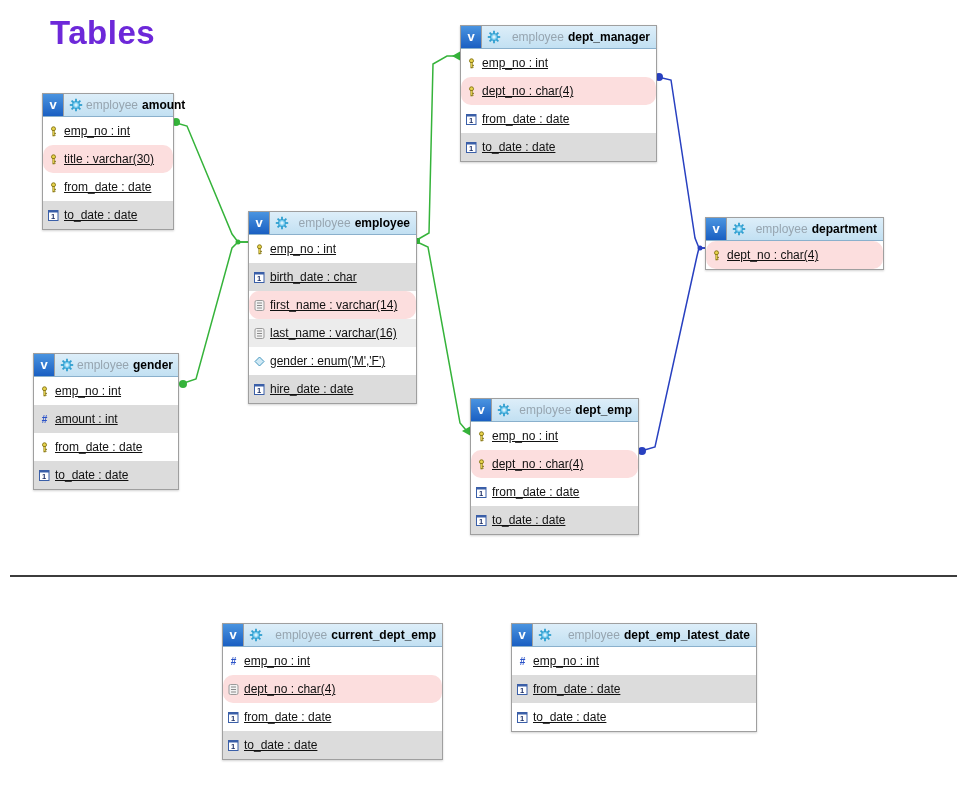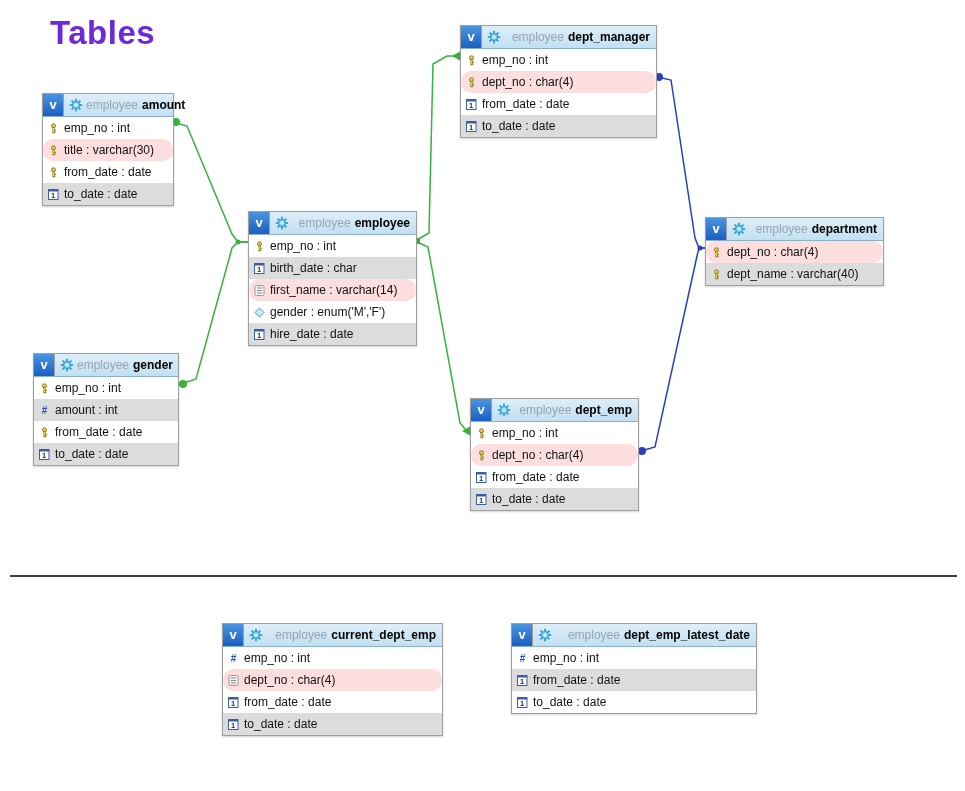--- a/index.html
+++ b/index.html
@@ -15,21 +15,21 @@
         box-shadow:0 1px 2px rgba(0,0,0,.18);font-size:12px;color:#111;}
   .hdr{height:22px;display:flex;align-items:center;
        background:linear-gradient(#ddeef9,#c2e0f2);border-bottom:1px solid #8ab0cc;}
   .vbtn{flex:0 0 20px;height:22px;line-height:22px;text-align:center;color:#fff;
         font-weight:bold;font-size:13px;background:linear-gradient(#4a94e0,#1a5fc2);
         border-right:1px solid #9f9f9f;cursor:pointer;}
   .gear{flex:0 0 16px;display:flex;align-items:center;justify-content:center;margin-left:4px;}
   .hdr-text{flex:1;text-align:right;white-space:nowrap;padding:0 6px 0 2px;}
   .schema{color:#97a5b0;}
   .tname{color:#000;font-weight:bold;margin-left:4px;}
-  .row{height:22px;display:flex;align-items:center;gap:5px;padding:0 5px 0 4px;white-space:nowrap;}
+  .row{height:28px;display:flex;align-items:center;gap:5px;padding:0 5px 0 4px;white-space:nowrap;text-decoration:underline;}
   .ficon{flex:0 0 12px;display:flex;align-items:center;justify-content:center;}
   .bg-white{background:#ffffff;}
   .bg-gray{background:#dcdcdc;}
   .bg-pink{background:#fcdede;border-radius:10px;}
   .bg-lightgray{background:#ececec;}
 </style>
 </head>
 <body>
 
 <div class="canvas">
@@ -156,291 +156,291 @@
           <span class="ficon">
             <svg width="11" height="11" viewBox="0 0 11 11">
               <rect x="1" y="0.5" width="9" height="10" rx="1.5" fill="#f2f2f2" stroke="#9a9a9a"></rect>
               <line x1="3" y1="3" x2="8" y2="3" stroke="#8a8a8a"></line>
               <line x1="3" y1="5.5" x2="8" y2="5.5" stroke="#8a8a8a"></line>
               <line x1="3" y1="8" x2="8" y2="8" stroke="#8a8a8a"></line>
             </svg>
           </span>
           <span>first_name : varchar(14)</span>
         </div>
-        <div class="row bg-white">
-          <span class="ficon">
-            <svg width="11" height="11" viewBox="0 0 11 11">
-              <polygon points="5.5,1 10,5.5 5.5,10 1,5.5" fill="#cfe9f5" stroke="#4898c0" stroke-width="1"></polygon>
-            </svg>
-          </span>
-          <span>gender : enum('M','F')</span>
-        </div>
-        <div class="row bg-gray">
-          <span class="ficon">
-            <svg width="11" height="11" viewBox="0 0 11 11">
-              <rect x="0.5" y="0.5" width="9.5" height="10" fill="#fff" stroke="#3a5fa8" stroke-width="1"></rect>
-              <rect x="0.5" y="0.5" width="9.5" height="2" fill="#3a5fa8"></rect>
-              <text x="5.2" y="9" font-size="7.5" font-weight="bold" text-anchor="middle" fill="#1d2f66" font-family="Liberation Sans, sans-serif">1</text>
-            </svg>
-          </span>
-          <span>hire_date : date</span>
-        </div>
-      </div>
-      <div class="card" style="left: 33px; top: 353px; width: 144px;">
-        <div class="hdr">
-          <span class="vbtn">v</span>
-          <span class="gear">
-            <svg width="14" height="14" viewBox="0 0 14 14">
-              <g stroke="#2f9fd0" stroke-width="1.8">
-                <line x1="7" y1="0.8" x2="7" y2="13.2"></line>
-                <line x1="0.8" y1="7" x2="13.2" y2="7"></line>
-                <line x1="2.6" y1="2.6" x2="11.4" y2="11.4"></line>
-                <line x1="11.4" y1="2.6" x2="2.6" y2="11.4"></line>
-              </g>
-              <circle cx="7" cy="7" r="3.6" fill="#7ccdf0" stroke="#2f9fd0"></circle>
-              <circle cx="7" cy="7" r="1.7" fill="#d9f1fb"></circle>
-            </svg>
-          </span>
-          <span class="hdr-text"><span class="schema">employee</span><span class="tname">gender</span></span>
-        </div>
-        <div class="row bg-white">
-          <span class="ficon">
-            <svg width="11" height="11" viewBox="0 0 11 11">
-              <circle cx="5.5" cy="2.8" r="2" fill="#e8d44c" stroke="#8a7a1a" stroke-width="1"></circle>
-              <rect x="4.8" y="4.4" width="1.5" height="5.6" fill="#e8d44c" stroke="#8a7a1a" stroke-width="0.6"></rect>
-              <rect x="6.2" y="6.8" width="1.8" height="1.1" fill="#8a7a1a"></rect>
-              <rect x="6.2" y="8.7" width="1.4" height="1" fill="#8a7a1a"></rect>
-            </svg>
-          </span>
-          <span>emp_no : int</span>
-        </div>
-        <div class="row bg-gray">
-          <span class="ficon">
-            <svg width="11" height="11" viewBox="0 0 11 11">
-              <text x="5.5" y="9" font-size="10" font-weight="bold" text-anchor="middle" fill="#2a52c8" font-family="Liberation Sans, sans-serif">#</text>
-            </svg>
-          </span>
-          <span>amount : int</span>
-        </div>
-        <div class="row bg-white">
-          <span class="ficon">
-            <svg width="11" height="11" viewBox="0 0 11 11">
-              <circle cx="5.5" cy="2.8" r="2" fill="#e8d44c" stroke="#8a7a1a" stroke-width="1"></circle>
-              <rect x="4.8" y="4.4" width="1.5" height="5.6" fill="#e8d44c" stroke="#8a7a1a" stroke-width="0.6"></rect>
-              <rect x="6.2" y="6.8" width="1.8" height="1.1" fill="#8a7a1a"></rect>
-              <rect x="6.2" y="8.7" width="1.4" height="1" fill="#8a7a1a"></rect>
-            </svg>
-          </span>
-          <span>from_date : date</span>
-        </div>
-        <div class="row bg-gray">
-          <span class="ficon">
-            <svg width="11" height="11" viewBox="0 0 11 11">
-              <rect x="0.5" y="0.5" width="9.5" height="10" fill="#fff" stroke="#3a5fa8" stroke-width="1"></rect>
-              <rect x="0.5" y="0.5" width="9.5" height="2" fill="#3a5fa8"></rect>
-              <text x="5.2" y="9" font-size="7.5" font-weight="bold" text-anchor="middle" fill="#1d2f66" font-family="Liberation Sans, sans-serif">1</text>
-            </svg>
-          </span>
-          <span>to_date : date</span>
-        </div>
-      </div>
-      <div class="card" style="left: 460px; top: 25px; width: 195px;">
-        <div class="hdr">
-          <span class="vbtn">v</span>
-          <span class="gear">
-            <svg width="14" height="14" viewBox="0 0 14 14">
-              <g stroke="#2f9fd0" stroke-width="1.8">
-                <line x1="7" y1="0.8" x2="7" y2="13.2"></line>
-                <line x1="0.8" y1="7" x2="13.2" y2="7"></line>
-                <line x1="2.6" y1="2.6" x2="11.4" y2="11.4"></line>
-                <line x1="11.4" y1="2.6" x2="2.6" y2="11.4"></line>
-              </g>
-              <circle cx="7" cy="7" r="3.6" fill="#7ccdf0" stroke="#2f9fd0"></circle>
-              <circle cx="7" cy="7" r="1.7" fill="#d9f1fb"></circle>
-            </svg>
-          </span>
-          <span class="hdr-text"><span class="schema">employee</span><span class="tname">dept_manager</span></span>
-        </div>
-        <div class="row bg-white">
-          <span class="ficon">
-            <svg width="11" height="11" viewBox="0 0 11 11">
-              <circle cx="5.5" cy="2.8" r="2" fill="#e8d44c" stroke="#8a7a1a" stroke-width="1"></circle>
-              <rect x="4.8" y="4.4" width="1.5" height="5.6" fill="#e8d44c" stroke="#8a7a1a" stroke-width="0.6"></rect>
-              <rect x="6.2" y="6.8" width="1.8" height="1.1" fill="#8a7a1a"></rect>
-              <rect x="6.2" y="8.7" width="1.4" height="1" fill="#8a7a1a"></rect>
-            </svg>
-          </span>
-          <span>emp_no : int</span>
-        </div>
-        <div class="row bg-pink">
-          <span class="ficon">
-            <svg width="11" height="11" viewBox="0 0 11 11">
-              <circle cx="5.5" cy="2.8" r="2" fill="#e8d44c" stroke="#8a7a1a" stroke-width="1"></circle>
-              <rect x="4.8" y="4.4" width="1.5" height="5.6" fill="#e8d44c" stroke="#8a7a1a" stroke-width="0.6"></rect>
-              <rect x="6.2" y="6.8" width="1.8" height="1.1" fill="#8a7a1a"></rect>
-              <rect x="6.2" y="8.7" width="1.4" height="1" fill="#8a7a1a"></rect>
-            </svg>
-          </span>
-          <span>dept_no : char(4)</span>
-        </div>
-        <div class="row bg-white">
-          <span class="ficon">
-            <svg width="11" height="11" viewBox="0 0 11 11">
-              <rect x="0.5" y="0.5" width="9.5" height="10" fill="#fff" stroke="#3a5fa8" stroke-width="1"></rect>
-              <rect x="0.5" y="0.5" width="9.5" height="2" fill="#3a5fa8"></rect>
-              <text x="5.2" y="9" font-size="7.5" font-weight="bold" text-anchor="middle" fill="#1d2f66" font-family="Liberation Sans, sans-serif">1</text>
-            </svg>
-          </span>
-          <span>from_date : date</span>
-        </div>
-        <div class="row bg-gray">
-          <span class="ficon">
-            <svg width="11" height="11" viewBox="0 0 11 11">
-              <rect x="0.5" y="0.5" width="9.5" height="10" fill="#fff" stroke="#3a5fa8" stroke-width="1"></rect>
-              <rect x="0.5" y="0.5" width="9.5" height="2" fill="#3a5fa8"></rect>
-              <text x="5.2" y="9" font-size="7.5" font-weight="bold" text-anchor="middle" fill="#1d2f66" font-family="Liberation Sans, sans-serif">1</text>
-            </svg>
-          </span>
-          <span>to_date : date</span>
-        </div>
-      </div>
-      <div class="card" style="left: 470px; top: 398px; width: 167px;">
-        <div class="hdr">
-          <span class="vbtn">v</span>
-          <span class="gear">
-            <svg width="14" height="14" viewBox="0 0 14 14">
-              <g stroke="#2f9fd0" stroke-width="1.8">
-                <line x1="7" y1="0.8" x2="7" y2="13.2"></line>
-                <line x1="0.8" y1="7" x2="13.2" y2="7"></line>
-                <line x1="2.6" y1="2.6" x2="11.4" y2="11.4"></line>
-                <line x1="11.4" y1="2.6" x2="2.6" y2="11.4"></line>
-              </g>
-              <circle cx="7" cy="7" r="3.6" fill="#7ccdf0" stroke="#2f9fd0"></circle>
-              <circle cx="7" cy="7" r="1.7" fill="#d9f1fb"></circle>
-            </svg>
-          </span>
-          <span class="hdr-text"><span class="schema">employee</span><span class="tname">dept_emp</span></span>
-        </div>
-        <div class="row bg-white">
-          <span class="ficon">
-            <svg width="11" height="11" viewBox="0 0 11 11">
-              <circle cx="5.5" cy="2.8" r="2" fill="#e8d44c" stroke="#8a7a1a" stroke-width="1"></circle>
-              <rect x="4.8" y="4.4" width="1.5" height="5.6" fill="#e8d44c" stroke="#8a7a1a" stroke-width="0.6"></rect>
-              <rect x="6.2" y="6.8" width="1.8" height="1.1" fill="#8a7a1a"></rect>
-              <rect x="6.2" y="8.7" width="1.4" height="1" fill="#8a7a1a"></rect>
-            </svg>
-          </span>
-          <span>emp_no : int</span>
-        </div>
-        <div class="row bg-pink">
-          <span class="ficon">
-            <svg width="11" height="11" viewBox="0 0 11 11">
-              <circle cx="5.5" cy="2.8" r="2" fill="#e8d44c" stroke="#8a7a1a" stroke-width="1"></circle>
-              <rect x="4.8" y="4.4" width="1.5" height="5.6" fill="#e8d44c" stroke="#8a7a1a" stroke-width="0.6"></rect>
-              <rect x="6.2" y="6.8" width="1.8" height="1.1" fill="#8a7a1a"></rect>
-              <rect x="6.2" y="8.7" width="1.4" height="1" fill="#8a7a1a"></rect>
-            </svg>
-          </span>
-          <span>dept_no : char(4)</span>
-        </div>
-        <div class="row bg-white">
-          <span class="ficon">
-            <svg width="11" height="11" viewBox="0 0 11 11">
-              <rect x="0.5" y="0.5" width="9.5" height="10" fill="#fff" stroke="#3a5fa8" stroke-width="1"></rect>
-              <rect x="0.5" y="0.5" width="9.5" height="2" fill="#3a5fa8"></rect>
-              <text x="5.2" y="9" font-size="7.5" font-weight="bold" text-anchor="middle" fill="#1d2f66" font-family="Liberation Sans, sans-serif">1</text>
-            </svg>
-          </span>
-          <span>from_date : date</span>
-        </div>
-        <div class="row bg-gray">
-          <span class="ficon">
-            <svg width="11" height="11" viewBox="0 0 11 11">
-              <rect x="0.5" y="0.5" width="9.5" height="10" fill="#fff" stroke="#3a5fa8" stroke-width="1"></rect>
-              <rect x="0.5" y="0.5" width="9.5" height="2" fill="#3a5fa8"></rect>
-              <text x="5.2" y="9" font-size="7.5" font-weight="bold" text-anchor="middle" fill="#1d2f66" font-family="Liberation Sans, sans-serif">1</text>
-            </svg>
-          </span>
-          <span>to_date : date</span>
-        </div>
-      </div>
-      <div class="card" style="left: 705px; top: 217px; width: 177px;">
-        <div class="hdr">
-          <span class="vbtn">v</span>
-          <span class="gear">
-            <svg width="14" height="14" viewBox="0 0 14 14">
-              <g stroke="#2f9fd0" stroke-width="1.8">
-                <line x1="7" y1="0.8" x2="7" y2="13.2"></line>
-                <line x1="0.8" y1="7" x2="13.2" y2="7"></line>
-                <line x1="2.6" y1="2.6" x2="11.4" y2="11.4"></line>
-                <line x1="11.4" y1="2.6" x2="2.6" y2="11.4"></line>
-              </g>
-              <circle cx="7" cy="7" r="3.6" fill="#7ccdf0" stroke="#2f9fd0"></circle>
-              <circle cx="7" cy="7" r="1.7" fill="#d9f1fb"></circle>
-            </svg>
-          </span>
-          <span class="hdr-text"><span class="schema">employee</span><span class="tname">department</span></span>
-        </div>
-        <div class="row bg-pink">
-          <span class="ficon">
-            <svg width="11" height="11" viewBox="0 0 11 11">
-              <circle cx="5.5" cy="2.8" r="2" fill="#e8d44c" stroke="#8a7a1a" stroke-width="1"></circle>
-              <rect x="4.8" y="4.4" width="1.5" height="5.6" fill="#e8d44c" stroke="#8a7a1a" stroke-width="0.6"></rect>
-              <rect x="6.2" y="6.8" width="1.8" height="1.1" fill="#8a7a1a"></rect>
-              <rect x="6.2" y="8.7" width="1.4" height="1" fill="#8a7a1a"></rect>
-            </svg>
-          </span>
-          <span>dept_no : char(4)</span>
-        </div>
-        <div class="row bg-gray">
-          <span class="ficon">
-            <svg width="11" height="11" viewBox="0 0 11 11">
-              <circle cx="5.5" cy="2.8" r="2" fill="#e8d44c" stroke="#8a7a1a" stroke-width="1"></circle>
-              <rect x="4.8" y="4.4" width="1.5" height="5.6" fill="#e8d44c" stroke="#8a7a1a" stroke-width="0.6"></rect>
-              <rect x="6.2" y="6.8" width="1.8" height="1.1" fill="#8a7a1a"></rect>
-              <rect x="6.2" y="8.7" width="1.4" height="1" fill="#8a7a1a"></rect>
-            </svg>
-          </span>
-          <span>dept_name : varchar(40)</span>
-        </div>
-      </div>
-      <div class="card" style="left: 222px; top: 623px; width: 219px;">
-        <div class="hdr">
-          <span class="vbtn">v</span>
-          <span class="gear">
-            <svg width="14" height="14" viewBox="0 0 14 14">
-              <g stroke="#2f9fd0" stroke-width="1.8">
-                <line x1="7" y1="0.8" x2="7" y2="13.2"></line>
-                <line x1="0.8" y1="7" x2="13.2" y2="7"></line>
-                <line x1="2.6" y1="2.6" x2="11.4" y2="11.4"></line>
-                <line x1="11.4" y1="2.6" x2="2.6" y2="11.4"></line>
-              </g>
-              <circle cx="7" cy="7" r="3.6" fill="#7ccdf0" stroke="#2f9fd0"></circle>
-              <circle cx="7" cy="7" r="1.7" fill="#d9f1fb"></circle>
-            </svg>
-          </span>
-          <span class="hdr-text"><span class="schema">employee</span><span class="tname">current_dept_emp</span></span>
-        </div>
-        <div class="row bg-white">
-          <span class="ficon">
-            <svg width="11" height="11" viewBox="0 0 11 11">
-              <text x="5.5" y="9" font-size="10" font-weight="bold" text-anchor="middle" fill="#2a52c8" font-family="Liberation Sans, sans-serif">#</text>
-            </svg>
-          </span>
-          <span>emp_no : int</span>
-        </div>
-        <div class="row bg-pink">
+        <div class="row bg-lightgray">
           <span class="ficon">
             <svg width="11" height="11" viewBox="0 0 11 11">
               <rect x="1" y="0.5" width="9" height="10" rx="1.5" fill="#f2f2f2" stroke="#9a9a9a"></rect>
               <line x1="3" y1="3" x2="8" y2="3" stroke="#8a8a8a"></line>
               <line x1="3" y1="5.5" x2="8" y2="5.5" stroke="#8a8a8a"></line>
               <line x1="3" y1="8" x2="8" y2="8" stroke="#8a8a8a"></line>
             </svg>
           </span>
+          <span>last_name : varchar(16)</span>
+        </div>
+        <div class="row bg-white">
+          <span class="ficon">
+            <svg width="11" height="11" viewBox="0 0 11 11">
+              <polygon points="5.5,1 10,5.5 5.5,10 1,5.5" fill="#cfe9f5" stroke="#4898c0" stroke-width="1"></polygon>
+            </svg>
+          </span>
+          <span>gender : enum('M','F')</span>
+        </div>
+        <div class="row bg-gray">
+          <span class="ficon">
+            <svg width="11" height="11" viewBox="0 0 11 11">
+              <rect x="0.5" y="0.5" width="9.5" height="10" fill="#fff" stroke="#3a5fa8" stroke-width="1"></rect>
+              <rect x="0.5" y="0.5" width="9.5" height="2" fill="#3a5fa8"></rect>
+              <text x="5.2" y="9" font-size="7.5" font-weight="bold" text-anchor="middle" fill="#1d2f66" font-family="Liberation Sans, sans-serif">1</text>
+            </svg>
+          </span>
+          <span>hire_date : date</span>
+        </div>
+      </div>
+      <div class="card" style="left: 33px; top: 353px; width: 144px;">
+        <div class="hdr">
+          <span class="vbtn">v</span>
+          <span class="gear">
+            <svg width="14" height="14" viewBox="0 0 14 14">
+              <g stroke="#2f9fd0" stroke-width="1.8">
+                <line x1="7" y1="0.8" x2="7" y2="13.2"></line>
+                <line x1="0.8" y1="7" x2="13.2" y2="7"></line>
+                <line x1="2.6" y1="2.6" x2="11.4" y2="11.4"></line>
+                <line x1="11.4" y1="2.6" x2="2.6" y2="11.4"></line>
+              </g>
+              <circle cx="7" cy="7" r="3.6" fill="#7ccdf0" stroke="#2f9fd0"></circle>
+              <circle cx="7" cy="7" r="1.7" fill="#d9f1fb"></circle>
+            </svg>
+          </span>
+          <span class="hdr-text"><span class="schema">employee</span><span class="tname">gender</span></span>
+        </div>
+        <div class="row bg-white">
+          <span class="ficon">
+            <svg width="11" height="11" viewBox="0 0 11 11">
+              <circle cx="5.5" cy="2.8" r="2" fill="#e8d44c" stroke="#8a7a1a" stroke-width="1"></circle>
+              <rect x="4.8" y="4.4" width="1.5" height="5.6" fill="#e8d44c" stroke="#8a7a1a" stroke-width="0.6"></rect>
+              <rect x="6.2" y="6.8" width="1.8" height="1.1" fill="#8a7a1a"></rect>
+              <rect x="6.2" y="8.7" width="1.4" height="1" fill="#8a7a1a"></rect>
+            </svg>
+          </span>
+          <span>emp_no : int</span>
+        </div>
+        <div class="row bg-gray">
+          <span class="ficon">
+            <svg width="11" height="11" viewBox="0 0 11 11">
+              <text x="5.5" y="9" font-size="10" font-weight="bold" text-anchor="middle" fill="#2a52c8" font-family="Liberation Sans, sans-serif">#</text>
+            </svg>
+          </span>
+          <span>amount : int</span>
+        </div>
+        <div class="row bg-white">
+          <span class="ficon">
+            <svg width="11" height="11" viewBox="0 0 11 11">
+              <circle cx="5.5" cy="2.8" r="2" fill="#e8d44c" stroke="#8a7a1a" stroke-width="1"></circle>
+              <rect x="4.8" y="4.4" width="1.5" height="5.6" fill="#e8d44c" stroke="#8a7a1a" stroke-width="0.6"></rect>
+              <rect x="6.2" y="6.8" width="1.8" height="1.1" fill="#8a7a1a"></rect>
+              <rect x="6.2" y="8.7" width="1.4" height="1" fill="#8a7a1a"></rect>
+            </svg>
+          </span>
+          <span>from_date : date</span>
+        </div>
+        <div class="row bg-gray">
+          <span class="ficon">
+            <svg width="11" height="11" viewBox="0 0 11 11">
+              <rect x="0.5" y="0.5" width="9.5" height="10" fill="#fff" stroke="#3a5fa8" stroke-width="1"></rect>
+              <rect x="0.5" y="0.5" width="9.5" height="2" fill="#3a5fa8"></rect>
+              <text x="5.2" y="9" font-size="7.5" font-weight="bold" text-anchor="middle" fill="#1d2f66" font-family="Liberation Sans, sans-serif">1</text>
+            </svg>
+          </span>
+          <span>to_date : date</span>
+        </div>
+      </div>
+      <div class="card" style="left: 460px; top: 25px; width: 195px;">
+        <div class="hdr">
+          <span class="vbtn">v</span>
+          <span class="gear">
+            <svg width="14" height="14" viewBox="0 0 14 14">
+              <g stroke="#2f9fd0" stroke-width="1.8">
+                <line x1="7" y1="0.8" x2="7" y2="13.2"></line>
+                <line x1="0.8" y1="7" x2="13.2" y2="7"></line>
+                <line x1="2.6" y1="2.6" x2="11.4" y2="11.4"></line>
+                <line x1="11.4" y1="2.6" x2="2.6" y2="11.4"></line>
+              </g>
+              <circle cx="7" cy="7" r="3.6" fill="#7ccdf0" stroke="#2f9fd0"></circle>
+              <circle cx="7" cy="7" r="1.7" fill="#d9f1fb"></circle>
+            </svg>
+          </span>
+          <span class="hdr-text"><span class="schema">employee</span><span class="tname">dept_manager</span></span>
+        </div>
+        <div class="row bg-white">
+          <span class="ficon">
+            <svg width="11" height="11" viewBox="0 0 11 11">
+              <circle cx="5.5" cy="2.8" r="2" fill="#e8d44c" stroke="#8a7a1a" stroke-width="1"></circle>
+              <rect x="4.8" y="4.4" width="1.5" height="5.6" fill="#e8d44c" stroke="#8a7a1a" stroke-width="0.6"></rect>
+              <rect x="6.2" y="6.8" width="1.8" height="1.1" fill="#8a7a1a"></rect>
+              <rect x="6.2" y="8.7" width="1.4" height="1" fill="#8a7a1a"></rect>
+            </svg>
+          </span>
+          <span>emp_no : int</span>
+        </div>
+        <div class="row bg-pink">
+          <span class="ficon">
+            <svg width="11" height="11" viewBox="0 0 11 11">
+              <circle cx="5.5" cy="2.8" r="2" fill="#e8d44c" stroke="#8a7a1a" stroke-width="1"></circle>
+              <rect x="4.8" y="4.4" width="1.5" height="5.6" fill="#e8d44c" stroke="#8a7a1a" stroke-width="0.6"></rect>
+              <rect x="6.2" y="6.8" width="1.8" height="1.1" fill="#8a7a1a"></rect>
+              <rect x="6.2" y="8.7" width="1.4" height="1" fill="#8a7a1a"></rect>
+            </svg>
+          </span>
+          <span>dept_no : char(4)</span>
+        </div>
+        <div class="row bg-white">
+          <span class="ficon">
+            <svg width="11" height="11" viewBox="0 0 11 11">
+              <rect x="0.5" y="0.5" width="9.5" height="10" fill="#fff" stroke="#3a5fa8" stroke-width="1"></rect>
+              <rect x="0.5" y="0.5" width="9.5" height="2" fill="#3a5fa8"></rect>
+              <text x="5.2" y="9" font-size="7.5" font-weight="bold" text-anchor="middle" fill="#1d2f66" font-family="Liberation Sans, sans-serif">1</text>
+            </svg>
+          </span>
+          <span>from_date : date</span>
+        </div>
+        <div class="row bg-gray">
+          <span class="ficon">
+            <svg width="11" height="11" viewBox="0 0 11 11">
+              <rect x="0.5" y="0.5" width="9.5" height="10" fill="#fff" stroke="#3a5fa8" stroke-width="1"></rect>
+              <rect x="0.5" y="0.5" width="9.5" height="2" fill="#3a5fa8"></rect>
+              <text x="5.2" y="9" font-size="7.5" font-weight="bold" text-anchor="middle" fill="#1d2f66" font-family="Liberation Sans, sans-serif">1</text>
+            </svg>
+          </span>
+          <span>to_date : date</span>
+        </div>
+      </div>
+      <div class="card" style="left: 470px; top: 398px; width: 167px;">
+        <div class="hdr">
+          <span class="vbtn">v</span>
+          <span class="gear">
+            <svg width="14" height="14" viewBox="0 0 14 14">
+              <g stroke="#2f9fd0" stroke-width="1.8">
+                <line x1="7" y1="0.8" x2="7" y2="13.2"></line>
+                <line x1="0.8" y1="7" x2="13.2" y2="7"></line>
+                <line x1="2.6" y1="2.6" x2="11.4" y2="11.4"></line>
+                <line x1="11.4" y1="2.6" x2="2.6" y2="11.4"></line>
+              </g>
+              <circle cx="7" cy="7" r="3.6" fill="#7ccdf0" stroke="#2f9fd0"></circle>
+              <circle cx="7" cy="7" r="1.7" fill="#d9f1fb"></circle>
+            </svg>
+          </span>
+          <span class="hdr-text"><span class="schema">employee</span><span class="tname">dept_emp</span></span>
+        </div>
+        <div class="row bg-white">
+          <span class="ficon">
+            <svg width="11" height="11" viewBox="0 0 11 11">
+              <circle cx="5.5" cy="2.8" r="2" fill="#e8d44c" stroke="#8a7a1a" stroke-width="1"></circle>
+              <rect x="4.8" y="4.4" width="1.5" height="5.6" fill="#e8d44c" stroke="#8a7a1a" stroke-width="0.6"></rect>
+              <rect x="6.2" y="6.8" width="1.8" height="1.1" fill="#8a7a1a"></rect>
+              <rect x="6.2" y="8.7" width="1.4" height="1" fill="#8a7a1a"></rect>
+            </svg>
+          </span>
+          <span>emp_no : int</span>
+        </div>
+        <div class="row bg-pink">
+          <span class="ficon">
+            <svg width="11" height="11" viewBox="0 0 11 11">
+              <circle cx="5.5" cy="2.8" r="2" fill="#e8d44c" stroke="#8a7a1a" stroke-width="1"></circle>
+              <rect x="4.8" y="4.4" width="1.5" height="5.6" fill="#e8d44c" stroke="#8a7a1a" stroke-width="0.6"></rect>
+              <rect x="6.2" y="6.8" width="1.8" height="1.1" fill="#8a7a1a"></rect>
+              <rect x="6.2" y="8.7" width="1.4" height="1" fill="#8a7a1a"></rect>
+            </svg>
+          </span>
+          <span>dept_no : char(4)</span>
+        </div>
+        <div class="row bg-white">
+          <span class="ficon">
+            <svg width="11" height="11" viewBox="0 0 11 11">
+              <rect x="0.5" y="0.5" width="9.5" height="10" fill="#fff" stroke="#3a5fa8" stroke-width="1"></rect>
+              <rect x="0.5" y="0.5" width="9.5" height="2" fill="#3a5fa8"></rect>
+              <text x="5.2" y="9" font-size="7.5" font-weight="bold" text-anchor="middle" fill="#1d2f66" font-family="Liberation Sans, sans-serif">1</text>
+            </svg>
+          </span>
+          <span>from_date : date</span>
+        </div>
+        <div class="row bg-gray">
+          <span class="ficon">
+            <svg width="11" height="11" viewBox="0 0 11 11">
+              <rect x="0.5" y="0.5" width="9.5" height="10" fill="#fff" stroke="#3a5fa8" stroke-width="1"></rect>
+              <rect x="0.5" y="0.5" width="9.5" height="2" fill="#3a5fa8"></rect>
+              <text x="5.2" y="9" font-size="7.5" font-weight="bold" text-anchor="middle" fill="#1d2f66" font-family="Liberation Sans, sans-serif">1</text>
+            </svg>
+          </span>
+          <span>to_date : date</span>
+        </div>
+      </div>
+      <div class="card" style="left: 705px; top: 217px; width: 177px;">
+        <div class="hdr">
+          <span class="vbtn">v</span>
+          <span class="gear">
+            <svg width="14" height="14" viewBox="0 0 14 14">
+              <g stroke="#2f9fd0" stroke-width="1.8">
+                <line x1="7" y1="0.8" x2="7" y2="13.2"></line>
+                <line x1="0.8" y1="7" x2="13.2" y2="7"></line>
+                <line x1="2.6" y1="2.6" x2="11.4" y2="11.4"></line>
+                <line x1="11.4" y1="2.6" x2="2.6" y2="11.4"></line>
+              </g>
+              <circle cx="7" cy="7" r="3.6" fill="#7ccdf0" stroke="#2f9fd0"></circle>
+              <circle cx="7" cy="7" r="1.7" fill="#d9f1fb"></circle>
+            </svg>
+          </span>
+          <span class="hdr-text"><span class="schema">employee</span><span class="tname">department</span></span>
+        </div>
+        <div class="row bg-pink">
+          <span class="ficon">
+            <svg width="11" height="11" viewBox="0 0 11 11">
+              <circle cx="5.5" cy="2.8" r="2" fill="#e8d44c" stroke="#8a7a1a" stroke-width="1"></circle>
+              <rect x="4.8" y="4.4" width="1.5" height="5.6" fill="#e8d44c" stroke="#8a7a1a" stroke-width="0.6"></rect>
+              <rect x="6.2" y="6.8" width="1.8" height="1.1" fill="#8a7a1a"></rect>
+              <rect x="6.2" y="8.7" width="1.4" height="1" fill="#8a7a1a"></rect>
+            </svg>
+          </span>
+          <span>dept_no : char(4)</span>
+        </div>
+      </div>
+      <div class="card" style="left: 222px; top: 623px; width: 219px;">
+        <div class="hdr">
+          <span class="vbtn">v</span>
+          <span class="gear">
+            <svg width="14" height="14" viewBox="0 0 14 14">
+              <g stroke="#2f9fd0" stroke-width="1.8">
+                <line x1="7" y1="0.8" x2="7" y2="13.2"></line>
+                <line x1="0.8" y1="7" x2="13.2" y2="7"></line>
+                <line x1="2.6" y1="2.6" x2="11.4" y2="11.4"></line>
+                <line x1="11.4" y1="2.6" x2="2.6" y2="11.4"></line>
+              </g>
+              <circle cx="7" cy="7" r="3.6" fill="#7ccdf0" stroke="#2f9fd0"></circle>
+              <circle cx="7" cy="7" r="1.7" fill="#d9f1fb"></circle>
+            </svg>
+          </span>
+          <span class="hdr-text"><span class="schema">employee</span><span class="tname">current_dept_emp</span></span>
+        </div>
+        <div class="row bg-white">
+          <span class="ficon">
+            <svg width="11" height="11" viewBox="0 0 11 11">
+              <text x="5.5" y="9" font-size="10" font-weight="bold" text-anchor="middle" fill="#2a52c8" font-family="Liberation Sans, sans-serif">#</text>
+            </svg>
+          </span>
+          <span>emp_no : int</span>
+        </div>
+        <div class="row bg-pink">
+          <span class="ficon">
+            <svg width="11" height="11" viewBox="0 0 11 11">
+              <rect x="1" y="0.5" width="9" height="10" rx="1.5" fill="#f2f2f2" stroke="#9a9a9a"></rect>
+              <line x1="3" y1="3" x2="8" y2="3" stroke="#8a8a8a"></line>
+              <line x1="3" y1="5.5" x2="8" y2="5.5" stroke="#8a8a8a"></line>
+              <line x1="3" y1="8" x2="8" y2="8" stroke="#8a8a8a"></line>
+            </svg>
+          </span>
           <span>dept_no : char(4)</span>
         </div>
         <div class="row bg-white">
           <span class="ficon">
             <svg width="11" height="11" viewBox="0 0 11 11">
               <rect x="0.5" y="0.5" width="9.5" height="10" fill="#fff" stroke="#3a5fa8" stroke-width="1"></rect>
               <rect x="0.5" y="0.5" width="9.5" height="2" fill="#3a5fa8"></rect>
               <text x="5.2" y="9" font-size="7.5" font-weight="bold" text-anchor="middle" fill="#1d2f66" font-family="Liberation Sans, sans-serif">1</text>
             </svg>
           </span>

